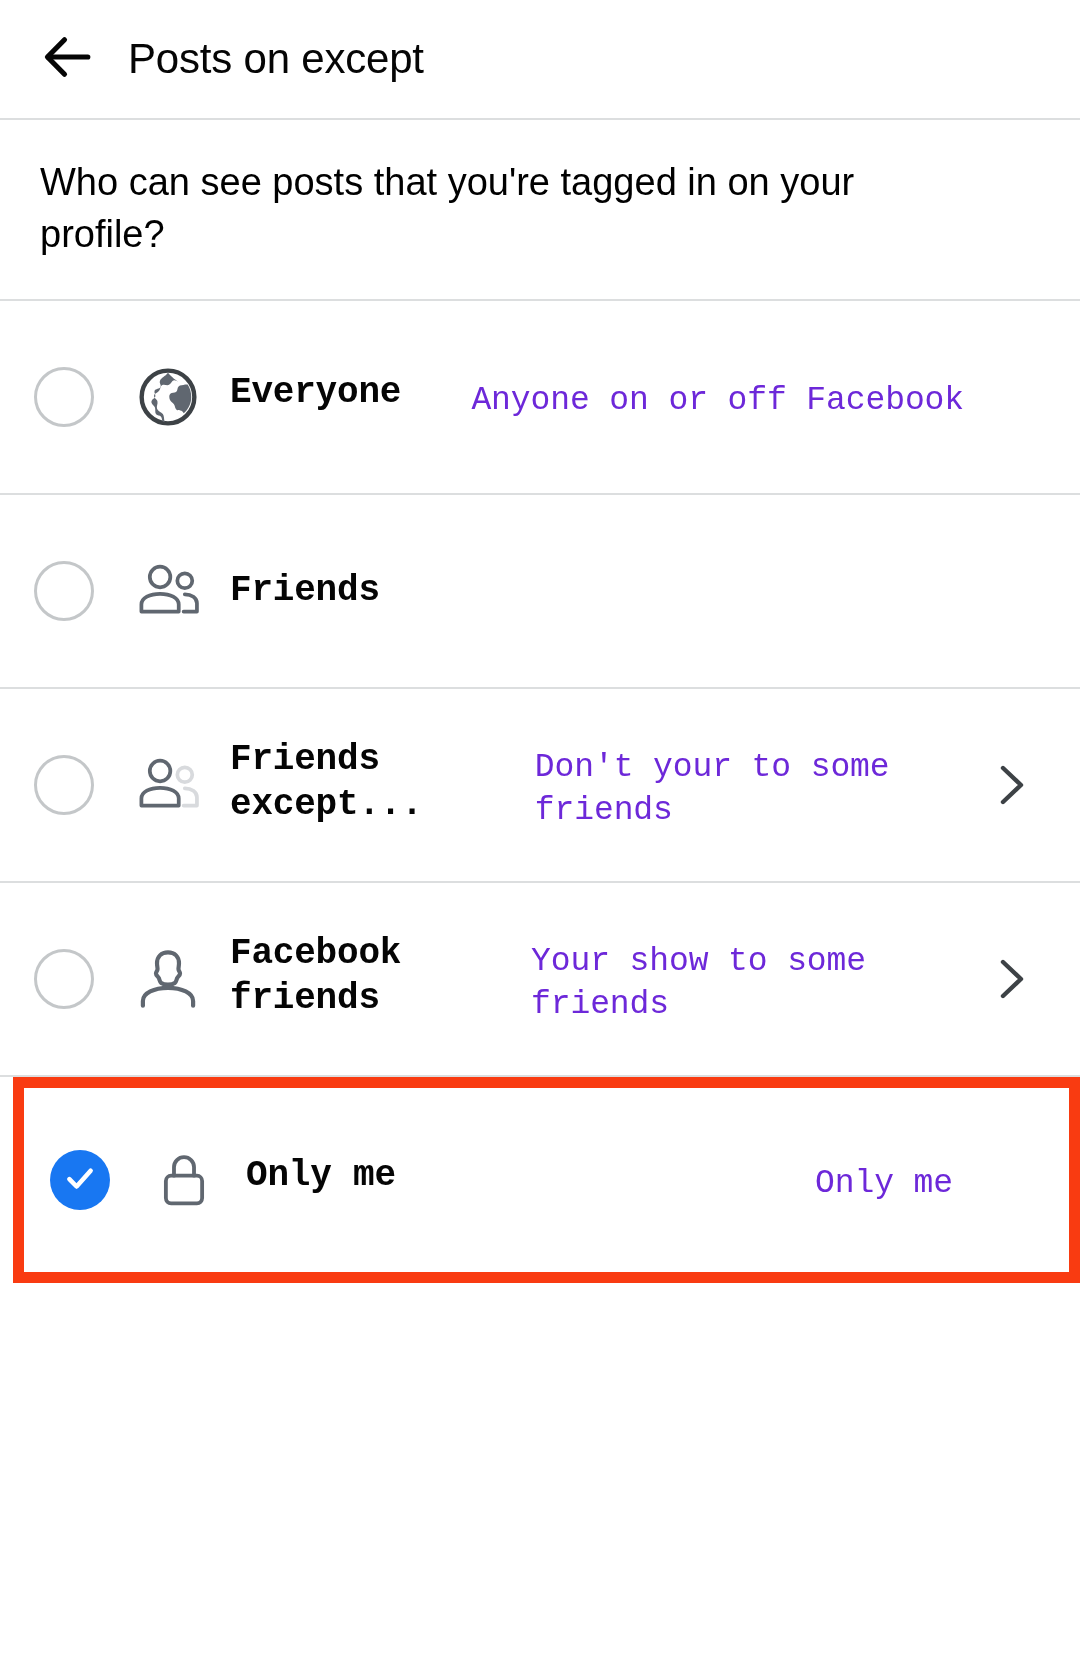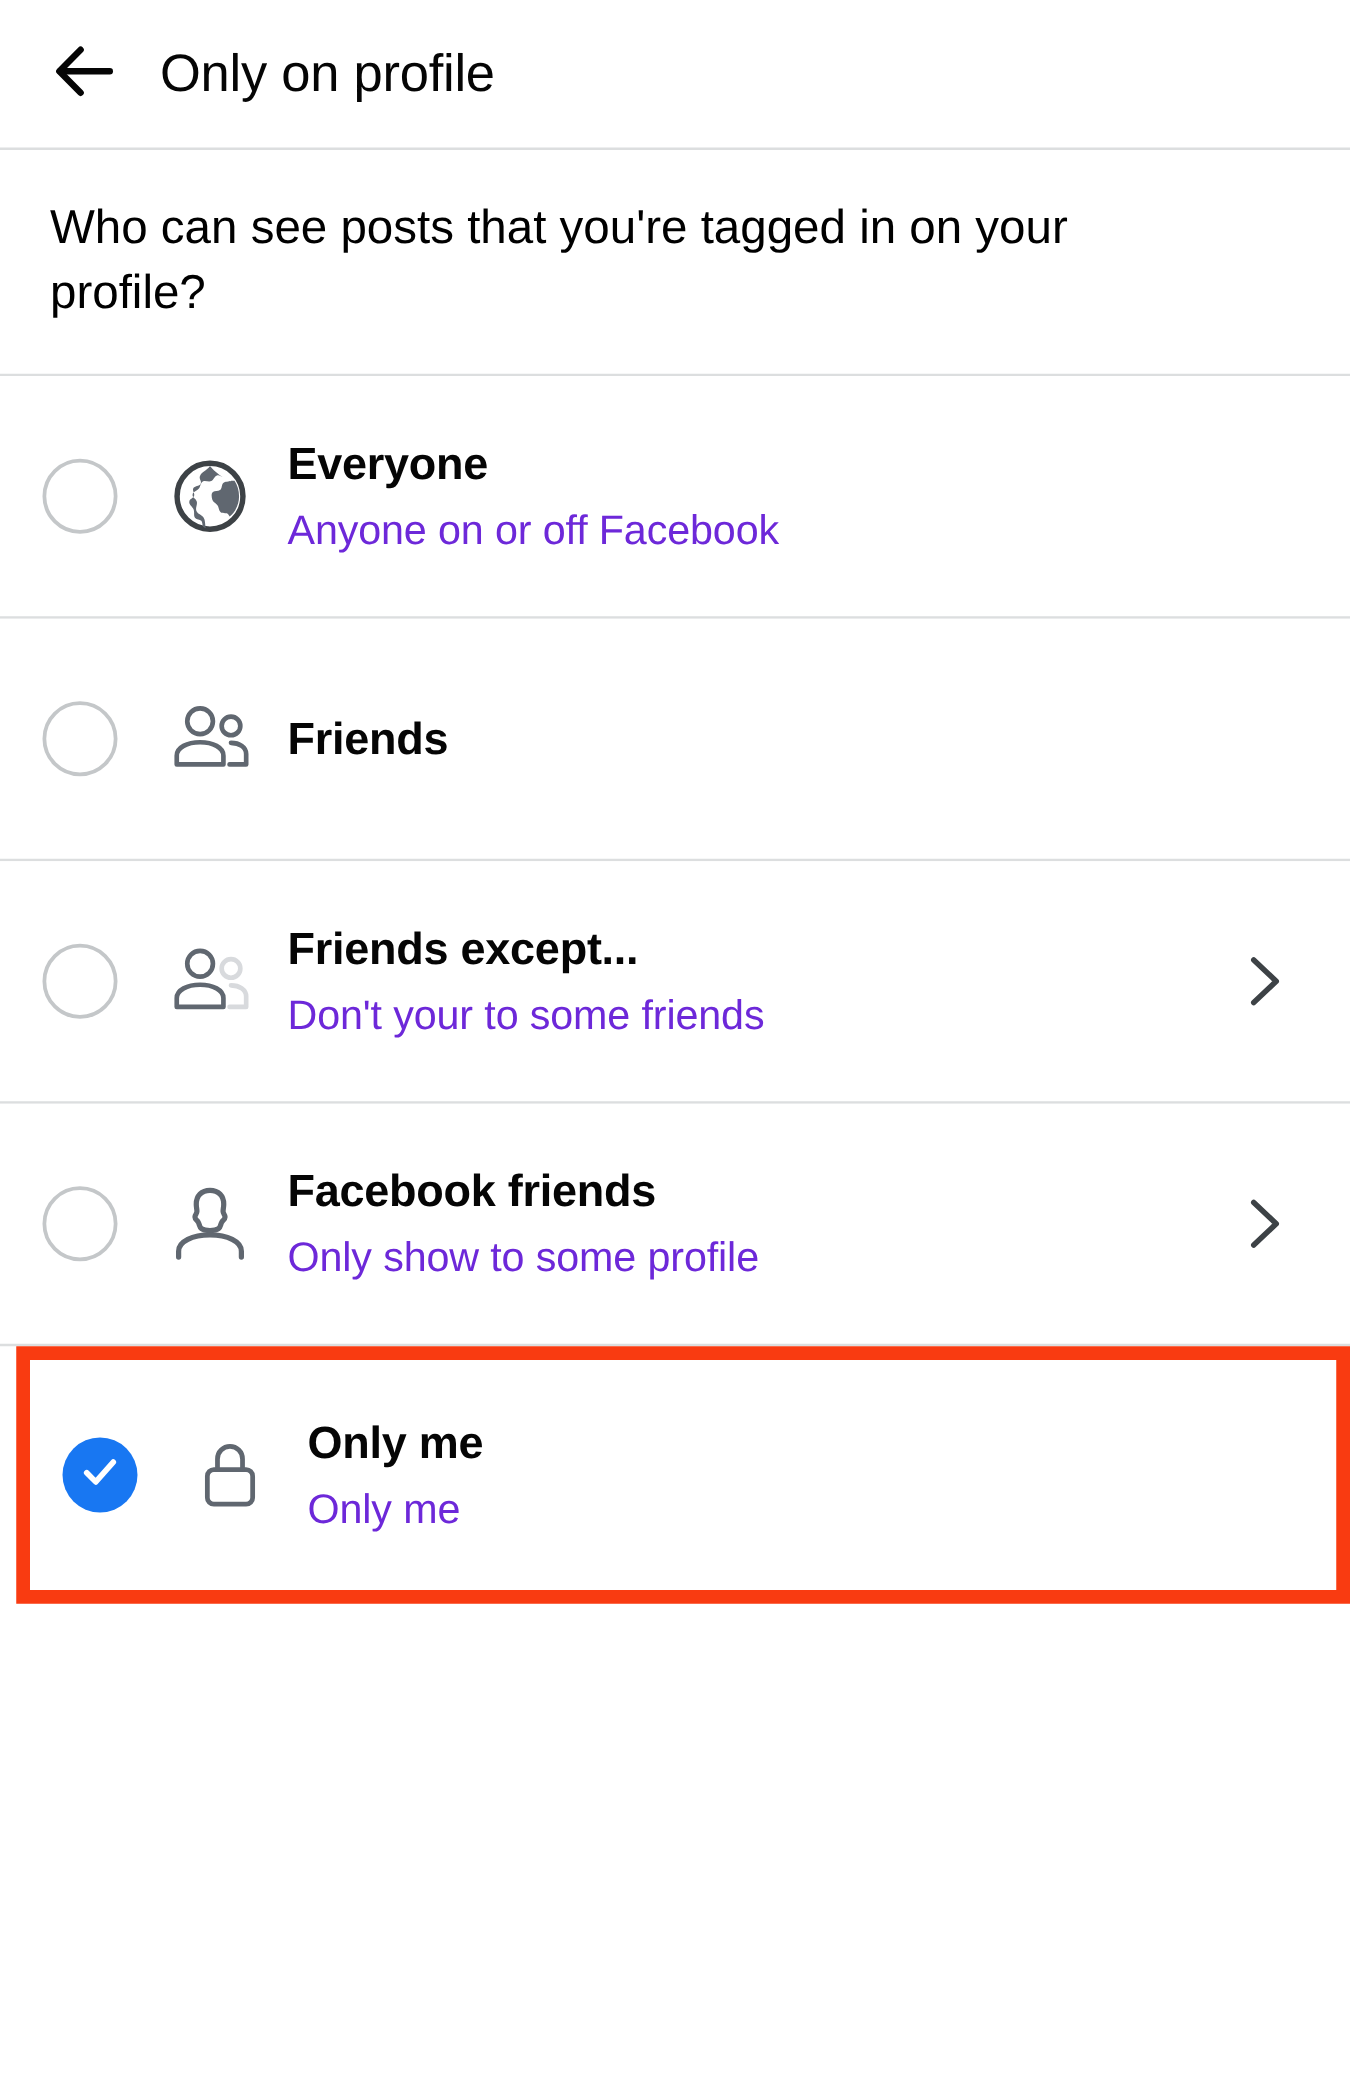--- a/index.html
+++ b/index.html
@@ -105,23 +105,23 @@
     height: 80px;
     display: flex;
     align-items: center;
     justify-content: center;
     margin-right: 22px;
   }
 
   .opt-text {
     flex: 1 1 auto;
     display: flex;
-    flex-direction: column;
     justify-content: space-between;
     min-width: 0;
+    font-family: Liberation Mono, monospace;
   }
   .opt-title {
     font-size: 36px;
     font-weight: 700;
     color: #050505;
     line-height: 1.25;
     letter-spacing: -0.2px;
   }
   .opt-sub {
     font-size: 33px;
@@ -156,21 +156,21 @@
 
   <div class="appbar">
     <div class="back-btn">
       <span>
         <svg width="56" height="56" viewBox="0 0 24 24" fill="none" stroke="#050505" stroke-width="2.2" stroke-linecap="round" stroke-linejoin="round">
           <line x1="20.5" y1="12" x2="3.5" y2="12"></line>
           <polyline points="10.5,4.6 3.2,12 10.5,19.4"></polyline>
         </svg>
       </span>
     </div>
-    <div class="appbar-title">Only on profile</div>
+    <div class="appbar-title">Posts on except</div>
   </div>
 
   <div class="question-block">
     <div class="question-text">Who can see posts that you're tagged in on your profile?</div>
   </div>
 
   <div class="options">
 
     <div class="option-row">
       <div class="radio"></div>
@@ -233,21 +233,21 @@
     <div class="option-row">
       <div class="radio"></div>
       <div class="opt-icon">
         <svg width="68" height="68" viewBox="0 0 26 26" fill="none" stroke="#606770" stroke-width="1.6" stroke-linecap="round" stroke-linejoin="round">
           <path d="M13 2.8c2.6 0 4.2 1.7 4.2 4.2 0 .9-.2 1.6-.2 2.2 0 .8.6 1 .6 1.7 0 .7-.7 1.1-1 1.6-.4.6-.3 1.5-1 2-.7.5-1.7.6-2.6.6s-1.9-.1-2.6-.6c-.7-.5-.6-1.4-1-2-.3-.5-1-.9-1-1.6 0-.7.6-.9.6-1.7 0-.6-.2-1.3-.2-2.2 0-2.5 1.6-4.2 4.2-4.2z"></path>
           <path d="M3.4 23.2v-1.8c0-3 4.3-5 9.6-5s9.6 2 9.6 5v1.8"></path>
         </svg>
       </div>
       <div class="opt-text">
         <div class="opt-title">Facebook friends</div>
-        <div class="opt-sub">Only show to some profile</div>
+        <div class="opt-sub">Your show to some friends</div>
       </div>
       <div class="chevron">
         <svg width="48" height="48" viewBox="0 0 24 24" fill="none" stroke="#3d4246" stroke-width="2.2" stroke-linecap="round" stroke-linejoin="round">
           <polyline points="8.5,3.5 17.5,12 8.5,20.5"></polyline>
         </svg>
       </div>
     </div>
 
     <div class="option-row selected-highlight">
       <div class="radio checked">

